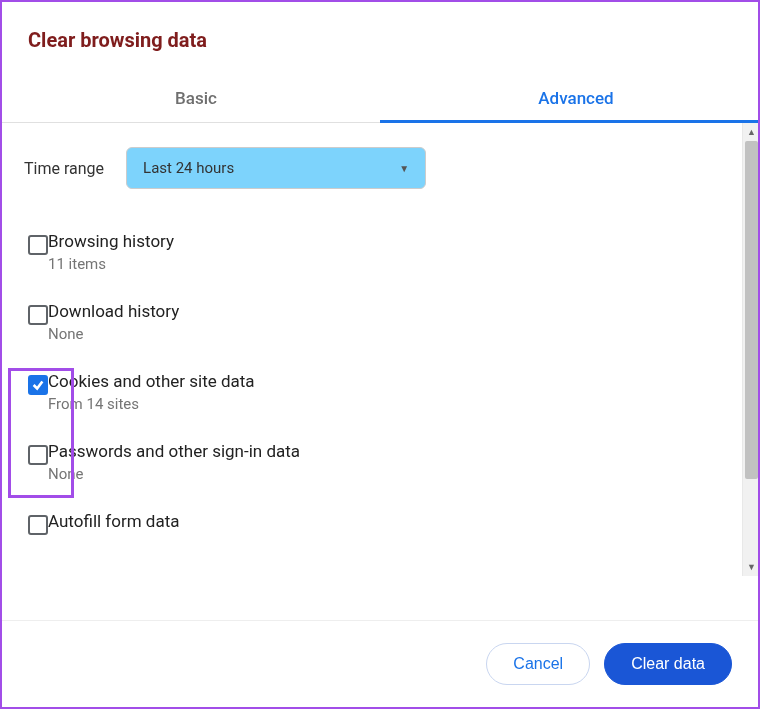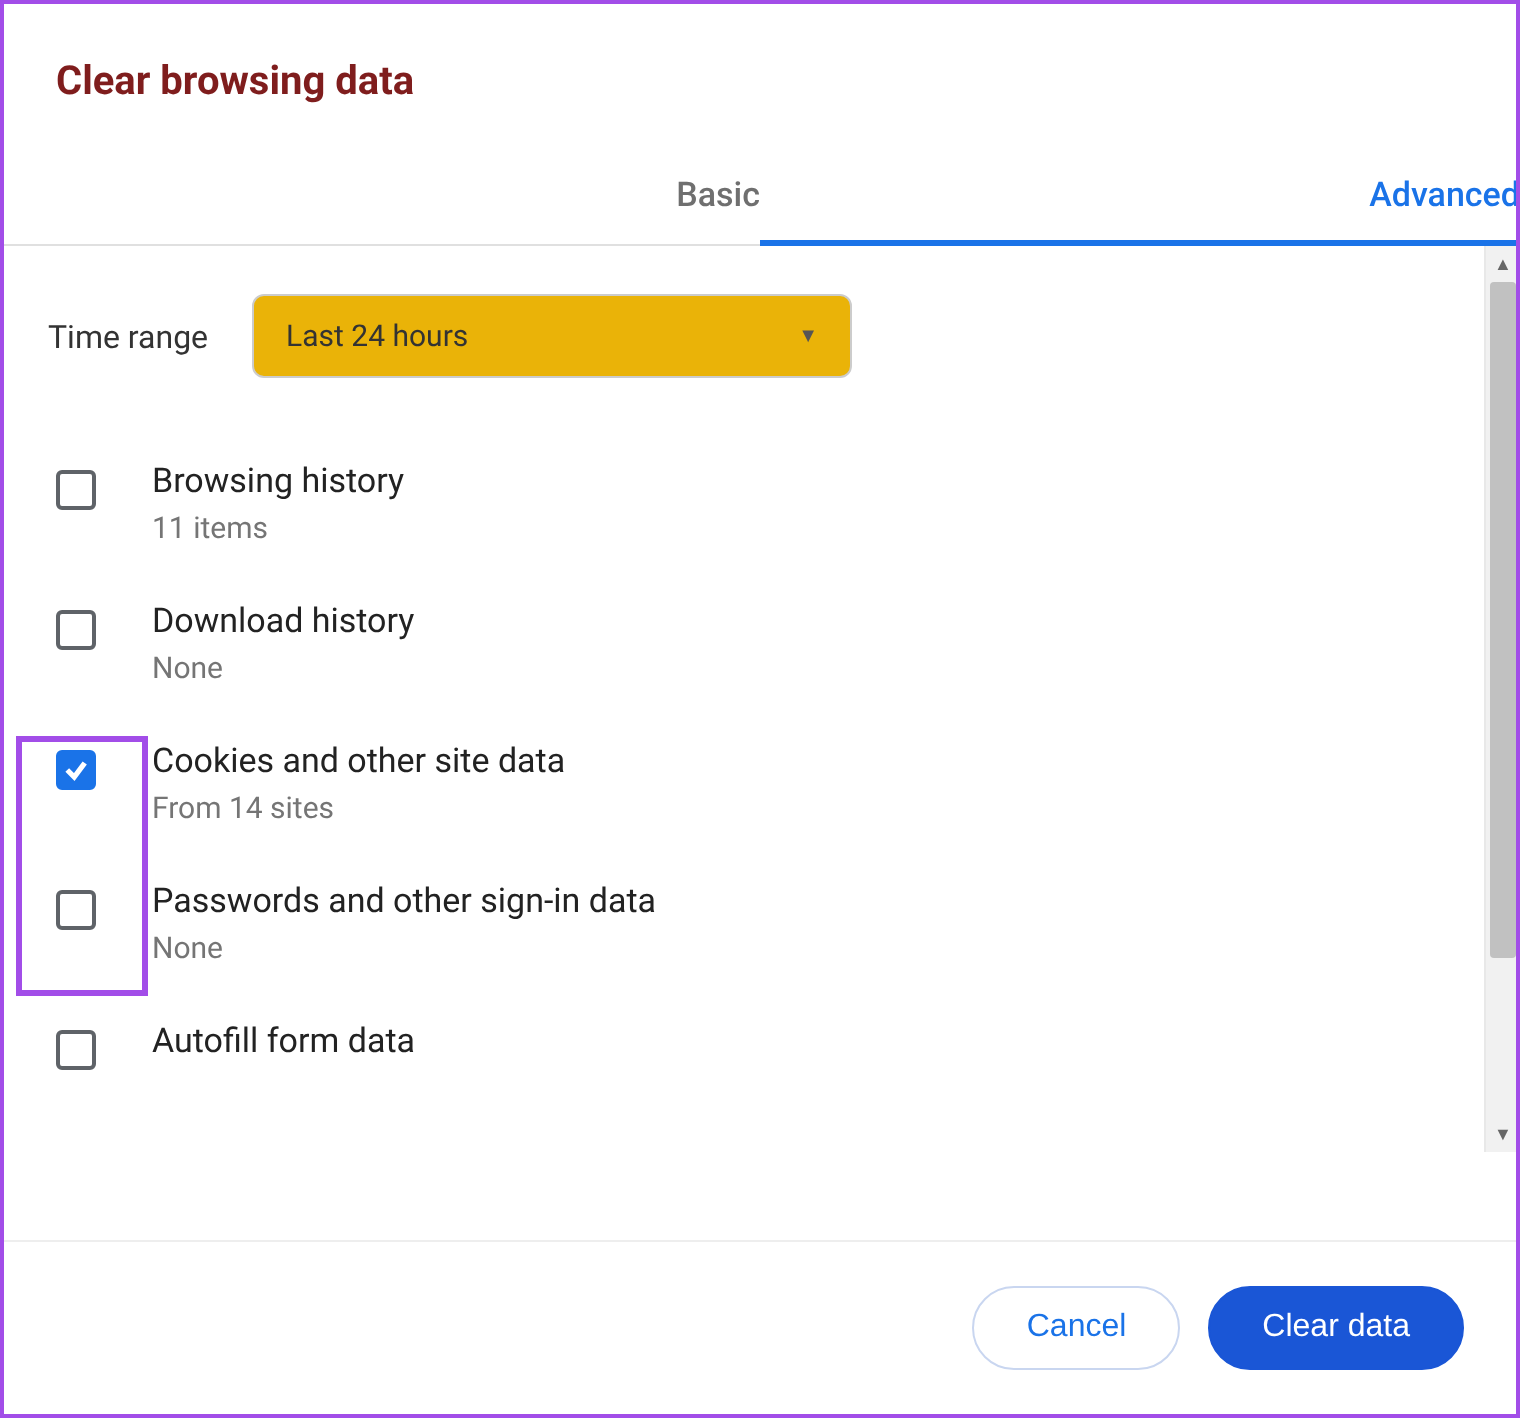--- a/index.html
+++ b/index.html
@@ -29,21 +29,21 @@
       color: #7f1d1d;
       padding: 28px 28px 24px 28px;
       font-weight: 700;
     }
     .tabs {
       display: flex;
       border-bottom: 1px solid #e0e0e0;
     }
     .tab {
       flex: 1;
-      text-align: right;
+      text-align: center;
       padding: 12px 0 14px 12px;
       font-size: 17px;
       color: #6f6f6f;
       cursor: pointer;
       position: relative;
       font-weight: 500;
     }
     .tab.active {
       color: #1a73e8;
     }
@@ -106,30 +106,29 @@
       border: 1px solid #ccc;
       border-radius: 6px;
       padding: 11px 16px;
       width: 300px;
       display: flex;
       justify-content: space-between;
       align-items: center;
       font-size: 15px;
       color: #333;
       cursor: pointer;
-      background: #eab308;
+      background: #7dd3fc;
     }
     .select .caret {
       color: #555;
       font-size: 10px;
     }
     .item {
       display: flex;
       align-items: flex-start;
-      gap: 28px;
       padding: 14px 4px;
     }
     .checkbox {
       width: 20px;
       height: 20px;
       border: 2px solid #5f6368;
       border-radius: 3px;
       margin-top: 4px;
       flex-shrink: 0;
       cursor: pointer;

